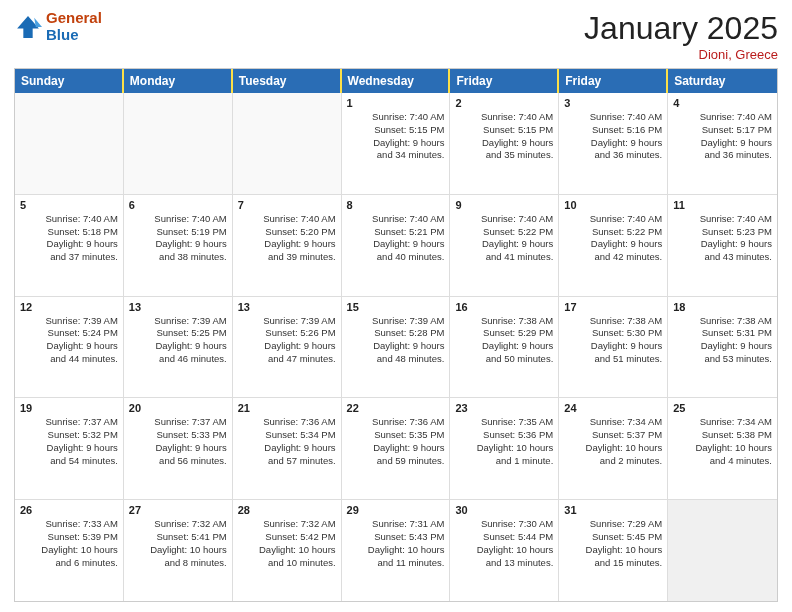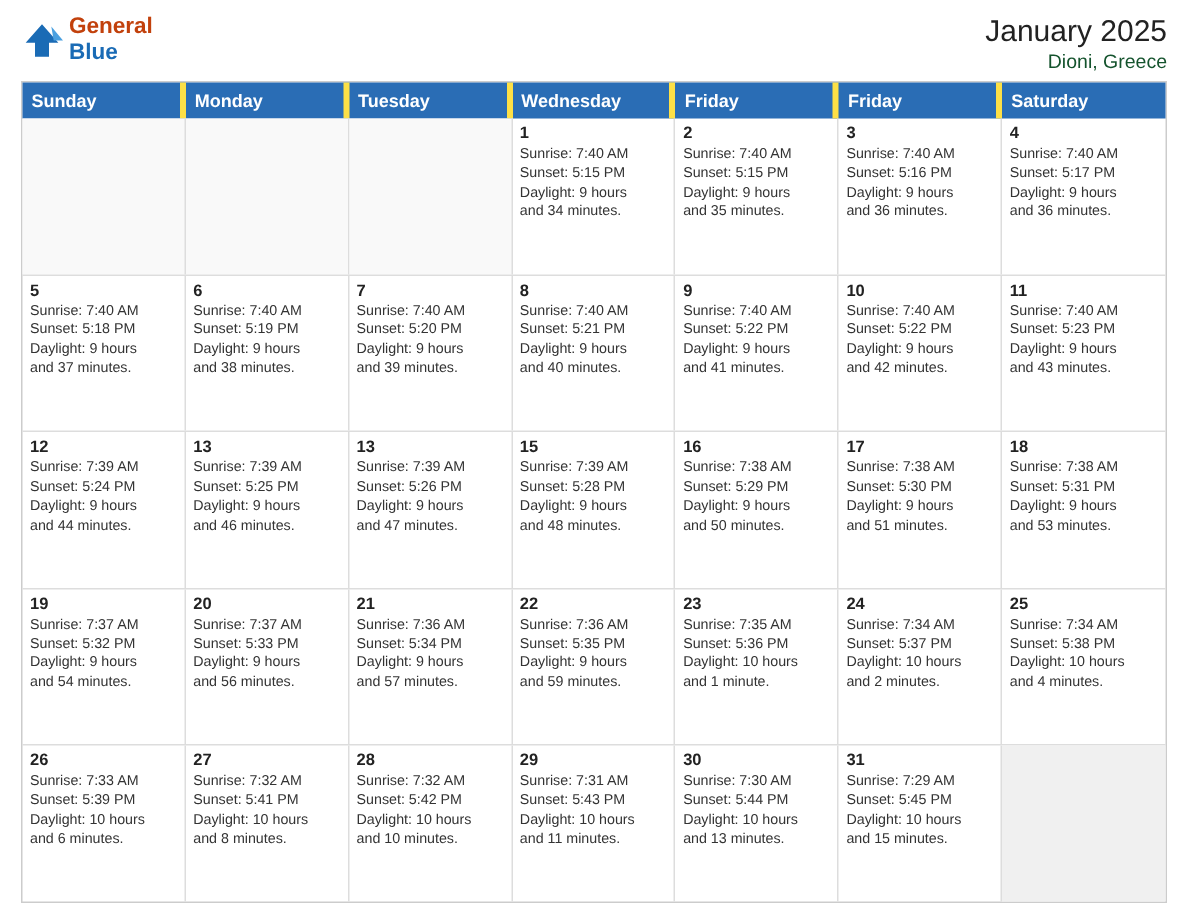--- a/index.html
+++ b/index.html
@@ -39,46 +39,46 @@
     .logo-general { color: #c2410c; }
     .logo-blue { color: #1a6bb5; }
     .logo-icon {
       width: 28px;
       height: 28px;
     }
     .title-block {
       text-align: right;
     }
     .month-title {
-      font-size: 20px;
+      font-size: 32px;
       font-weight: normal;
       color: #222;
     }
     .location {
       font-size: 13px;
-      color: #14532d;
+      color: #b91c1c;
     }
     .calendar {
       flex: 1;
       display: flex;
       flex-direction: column;
       border: 1px solid #ccc;
     }
     .cal-header {
       display: grid;
       grid-template-columns: repeat(7, 1fr);
       background: #2a6db5;
     }
     .cal-header-cell {
       color: #fff;
       font-size: 12px;
       font-weight: bold;
       padding: 5px 6px;
       text-align: left;
-      border-right: 4px solid #fde047;
+      border-right: 2px solid #fde047;
     }
     .cal-header-cell:last-child { border-right: none; }
     .cal-body {
       flex: 1;
       display: flex;
       flex-direction: column;
     }
     .cal-row {
       display: grid;
       grid-template-columns: repeat(7, 1fr);
@@ -101,20 +101,21 @@
     .day-num {
       font-size: 11px;
       font-weight: bold;
       margin-bottom: 2px;
       color: #222;
     }
     .day-info {
       font-size: 9.5px;
       color: #333;
       line-height: 1.35;
+      text-align: right;
     }
   </style>
 </head>
 <body>
 
 <div class="page">
   <div class="header">
     <div class="logo">
       <svg class="logo-icon" viewBox="0 0 36 36">
         <polygon points="18,4 32,20 24,20 24,32 12,32 12,20 4,20" fill="#1a6bb5"></polygon>

